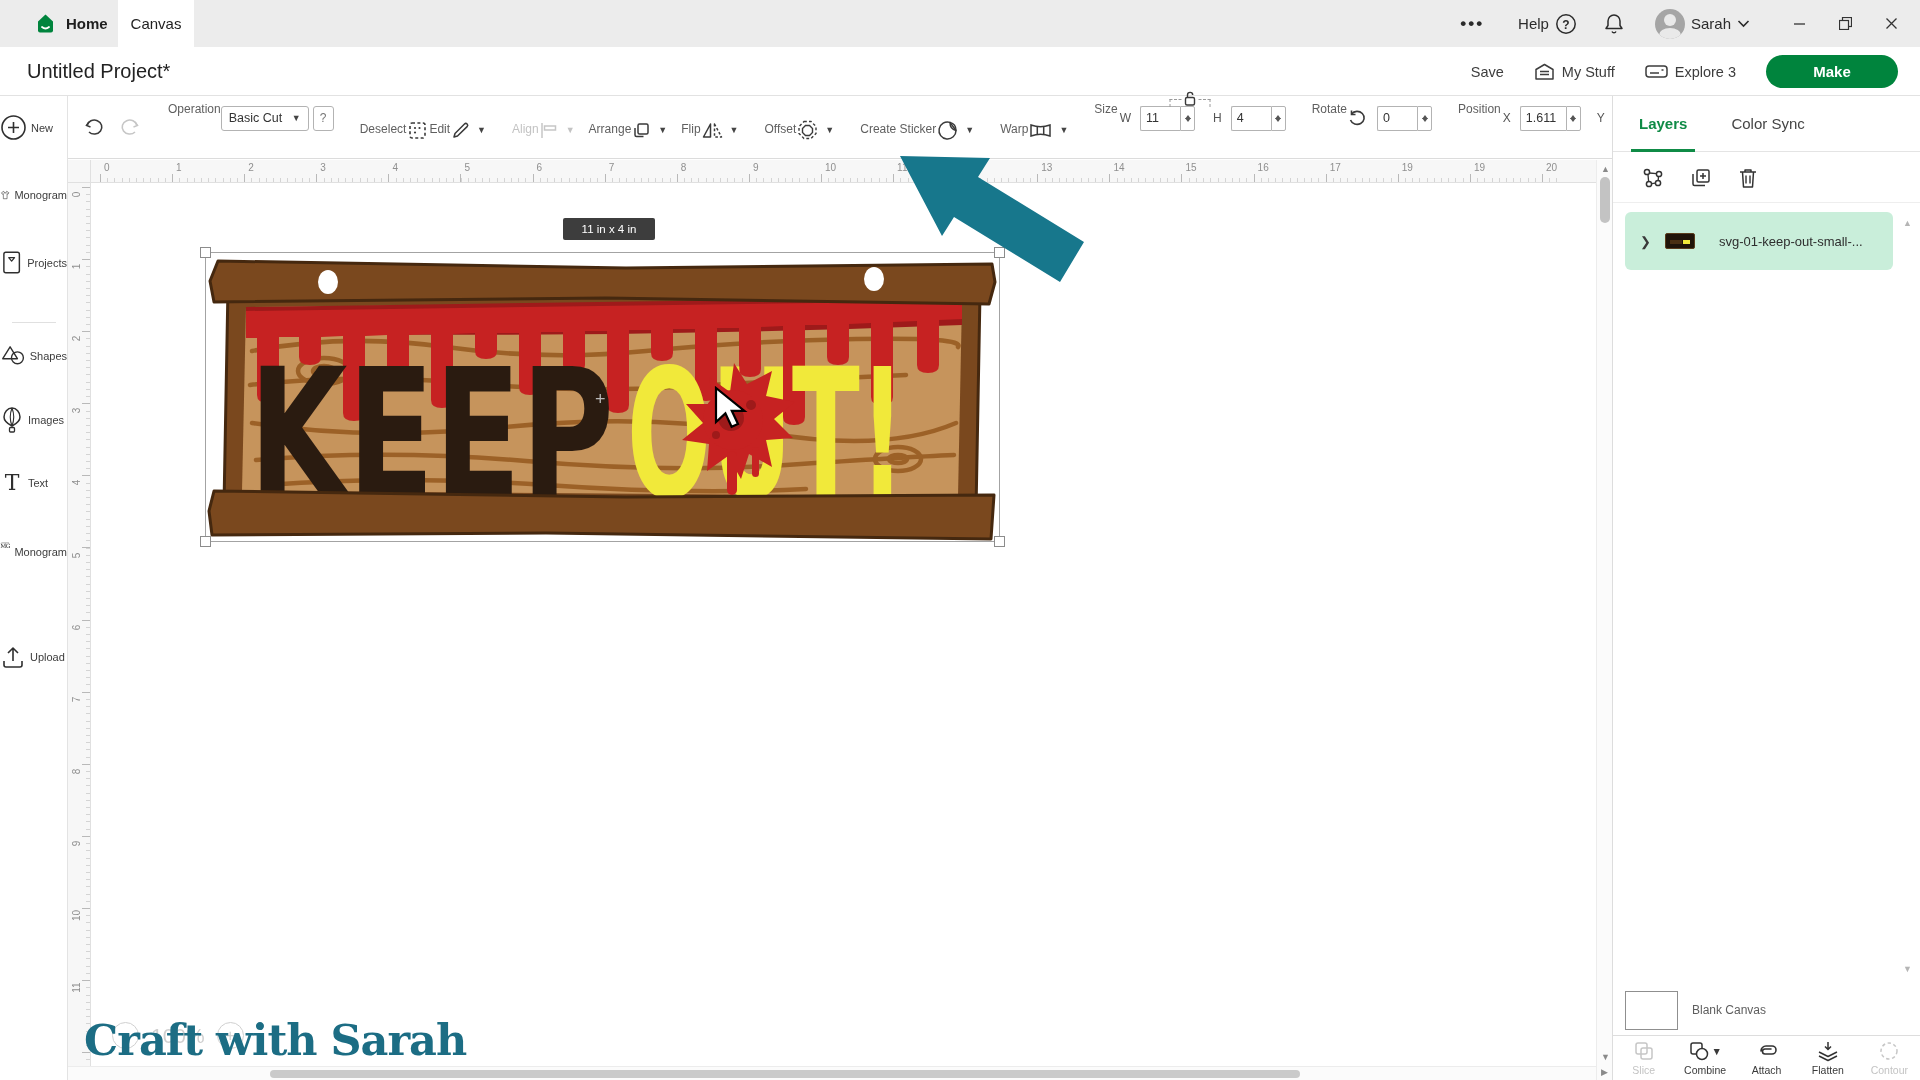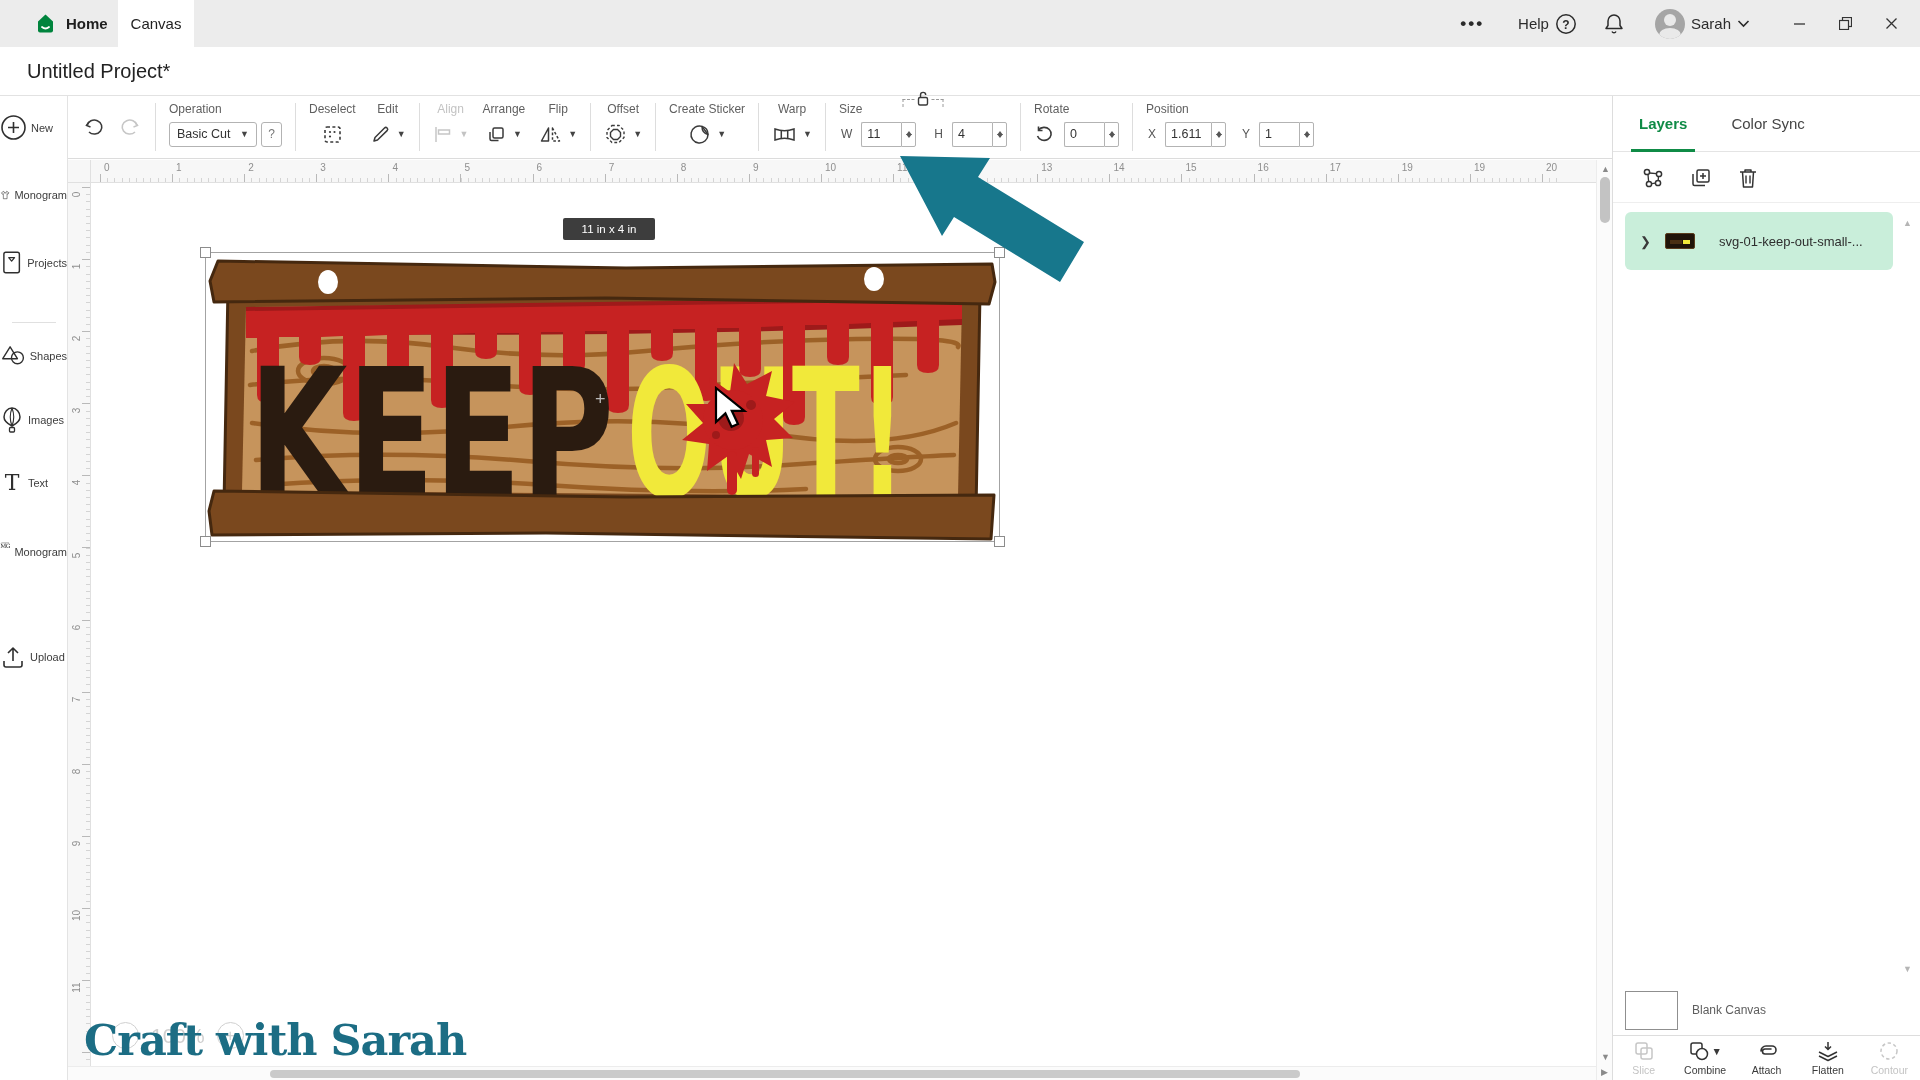--- a/index.html
+++ b/index.html
@@ -23,21 +23,21 @@
   
   .header { position:absolute; left:0; top:47px; width:1920px; height:49px; background:#fff; border-bottom:1px solid #e2e2e2; }
   .proj-title { position:absolute; left:27px; top:13px; font-size:20px; color:#222; }
   .hdr-right { position:absolute; right:22px; top:0; height:49px; display:flex; align-items:center; gap:30px; }
   .hdr-link { display:flex; align-items:center; gap:7px; font-size:14.5px; color:#3d3d3d; cursor:pointer; }
   .make-btn { width:132px; height:33px; border-radius:18px; background:#00843d; color:#fff; font-size:15px; font-weight:bold; border:none; display:flex; align-items:center; justify-content:center; cursor:pointer; }
 
   
   .toolbar { position:absolute; left:68px; top:96px; width:1544px; height:63px; background:#fff; border-bottom:1px solid #dcdcdc; display:flex; align-items:stretch; }
   .tb-sep { width:1px; background:#ddd; margin:7px 13px; }
-  .tgroup { display:flex; flex-direction:column; align-items:center; justify-content:flex-start; padding-top:6px; }
+  .tgroup { display:flex; flex-direction:row; align-items:center; justify-content:flex-start; padding-top:6px; }
   .tlabel { font-size:12px; color:#5f5f5f; height:16px; white-space:nowrap; }
   .tctrl { display:flex; align-items:center; gap:4px; height:32px; }
   .icon-btn { display:flex; align-items:center; justify-content:center; padding:3px 2px; cursor:pointer; }
   .chev { font-size:9px; color:#444; margin-left:2px; }
   .disabled, .disabled .tlabel, .disabled .chev { color:#c3c3c3 !important; }
   .disabled svg * { stroke:#c6c6c6 !important; }
   .op-select { width:88px; height:25px; border:1px solid #b3b3b3; border-radius:3px; background:#fff; display:flex; align-items:center; justify-content:space-between; padding:0 7px; font-size:12.5px; color:#333; cursor:pointer; }
   .q-btn { width:21px; height:25px; border:1px solid #b3b3b3; border-radius:3px; background:#fff; font-size:12px; color:#777; display:flex; align-items:center; justify-content:center; cursor:pointer; }
   .num-wrap { display:flex; align-items:center; }
   .num-input { width:40px; height:25px; border:1px solid #b3b3b3; border-right:none; border-radius:2px 0 0 2px; font-size:12.5px; color:#333; padding:0 5px; font-family:"Liberation Sans",sans-serif; }
@@ -168,20 +168,39 @@
       <div class="winbtn" style="margin-right:6px;">
         <svg width="13" height="13" viewBox="0 0 13 13">
             <path d="M1.5 1.5 L11.5 11.5 M11.5 1.5 L1.5 11.5" stroke="#333" stroke-width="1.3"></path>
           </svg>
       </div>
     </div>
   </div>
 
   <div class="header">
     <div class="proj-title">Untitled Project*</div>
+    <div class="hdr-right">
+      <span class="hdr-link">Save</span>
+      <span class="hdr-link">
+        <svg width="21" height="18" viewBox="0 0 21 18">
+          <path d="M2 6.5 L10.5 1.5 L19 6.5 V16 H2 Z" fill="none" stroke="#3d3d3d" stroke-width="1.5" stroke-linejoin="round"></path>
+          <path d="M6 8.5 h9 M6 11.5 h9" stroke="#3d3d3d" stroke-width="1.4"></path>
+        </svg>
+        <span>My Stuff</span>
+      </span>
+      <span class="hdr-link">
+        <svg width="23" height="17" viewBox="0 0 23 17">
+          <rect x="1" y="3" width="21" height="11" rx="3" fill="none" stroke="#3d3d3d" stroke-width="1.5"></rect>
+          <path d="M5 10 h9" stroke="#3d3d3d" stroke-width="1.5"></path>
+          <path d="M16.5 7 h2" stroke="#3d3d3d" stroke-width="1.5"></path>
+        </svg>
+        <span>Explore 3</span>
+      </span>
+      <button class="make-btn">Make</button>
+    </div>
   </div>
 
   <div class="toolbar">
     <div class="tgroup" style="justify-content:center; flex-direction:row; gap:10px; padding:0 0 0 14px;">
       <span class="icon-btn">
         <svg width="21" height="19" viewBox="0 0 21 19">
           <path d="M5 4 L2.5 7.5 L6.5 9" fill="none" stroke="#3a3a3a" stroke-width="1.5"></path>
           <path d="M3 7.5 a7.5 7 0 1 1 2 6.5" fill="none" stroke="#3a3a3a" stroke-width="1.6"></path>
         </svg>
       </span>
@@ -210,21 +229,21 @@
       <span class="tlabel">Deselect</span>
       <div class="tctrl">
         <svg width="23" height="23" viewBox="0 0 23 23">
           <rect x="4" y="4" width="15" height="15" rx="2" fill="none" stroke="#3a3a3a" stroke-width="1.6" stroke-dasharray="3 2.4"></rect>
           <circle cx="9" cy="9" r="1.1" fill="#3a3a3a"></circle>
             <circle cx="13.5" cy="9" r="1.1" fill="#3a3a3a"></circle>
             <circle cx="9" cy="13.5" r="1.1" fill="#3a3a3a"></circle>
         </svg>
       </div>
     </div>
-    <div class="tgroup" style="margin-left:14px;">
+    <div class="tgroup" style="">
       <span class="tlabel">Edit</span>
       <div class="tctrl">
         <svg width="21" height="21" viewBox="0 0 21 21">
           <path d="M4 17 L5 13.5 L14.5 4 a1.8 1.8 0 0 1 2.6 2.6 L7.5 16 Z" fill="none" stroke="#3a3a3a" stroke-width="1.5" stroke-linejoin="round"></path>
         </svg>
         <span class="chev">▼</span>
       </div>
     </div>
     <div class="tb-sep"></div>
 

